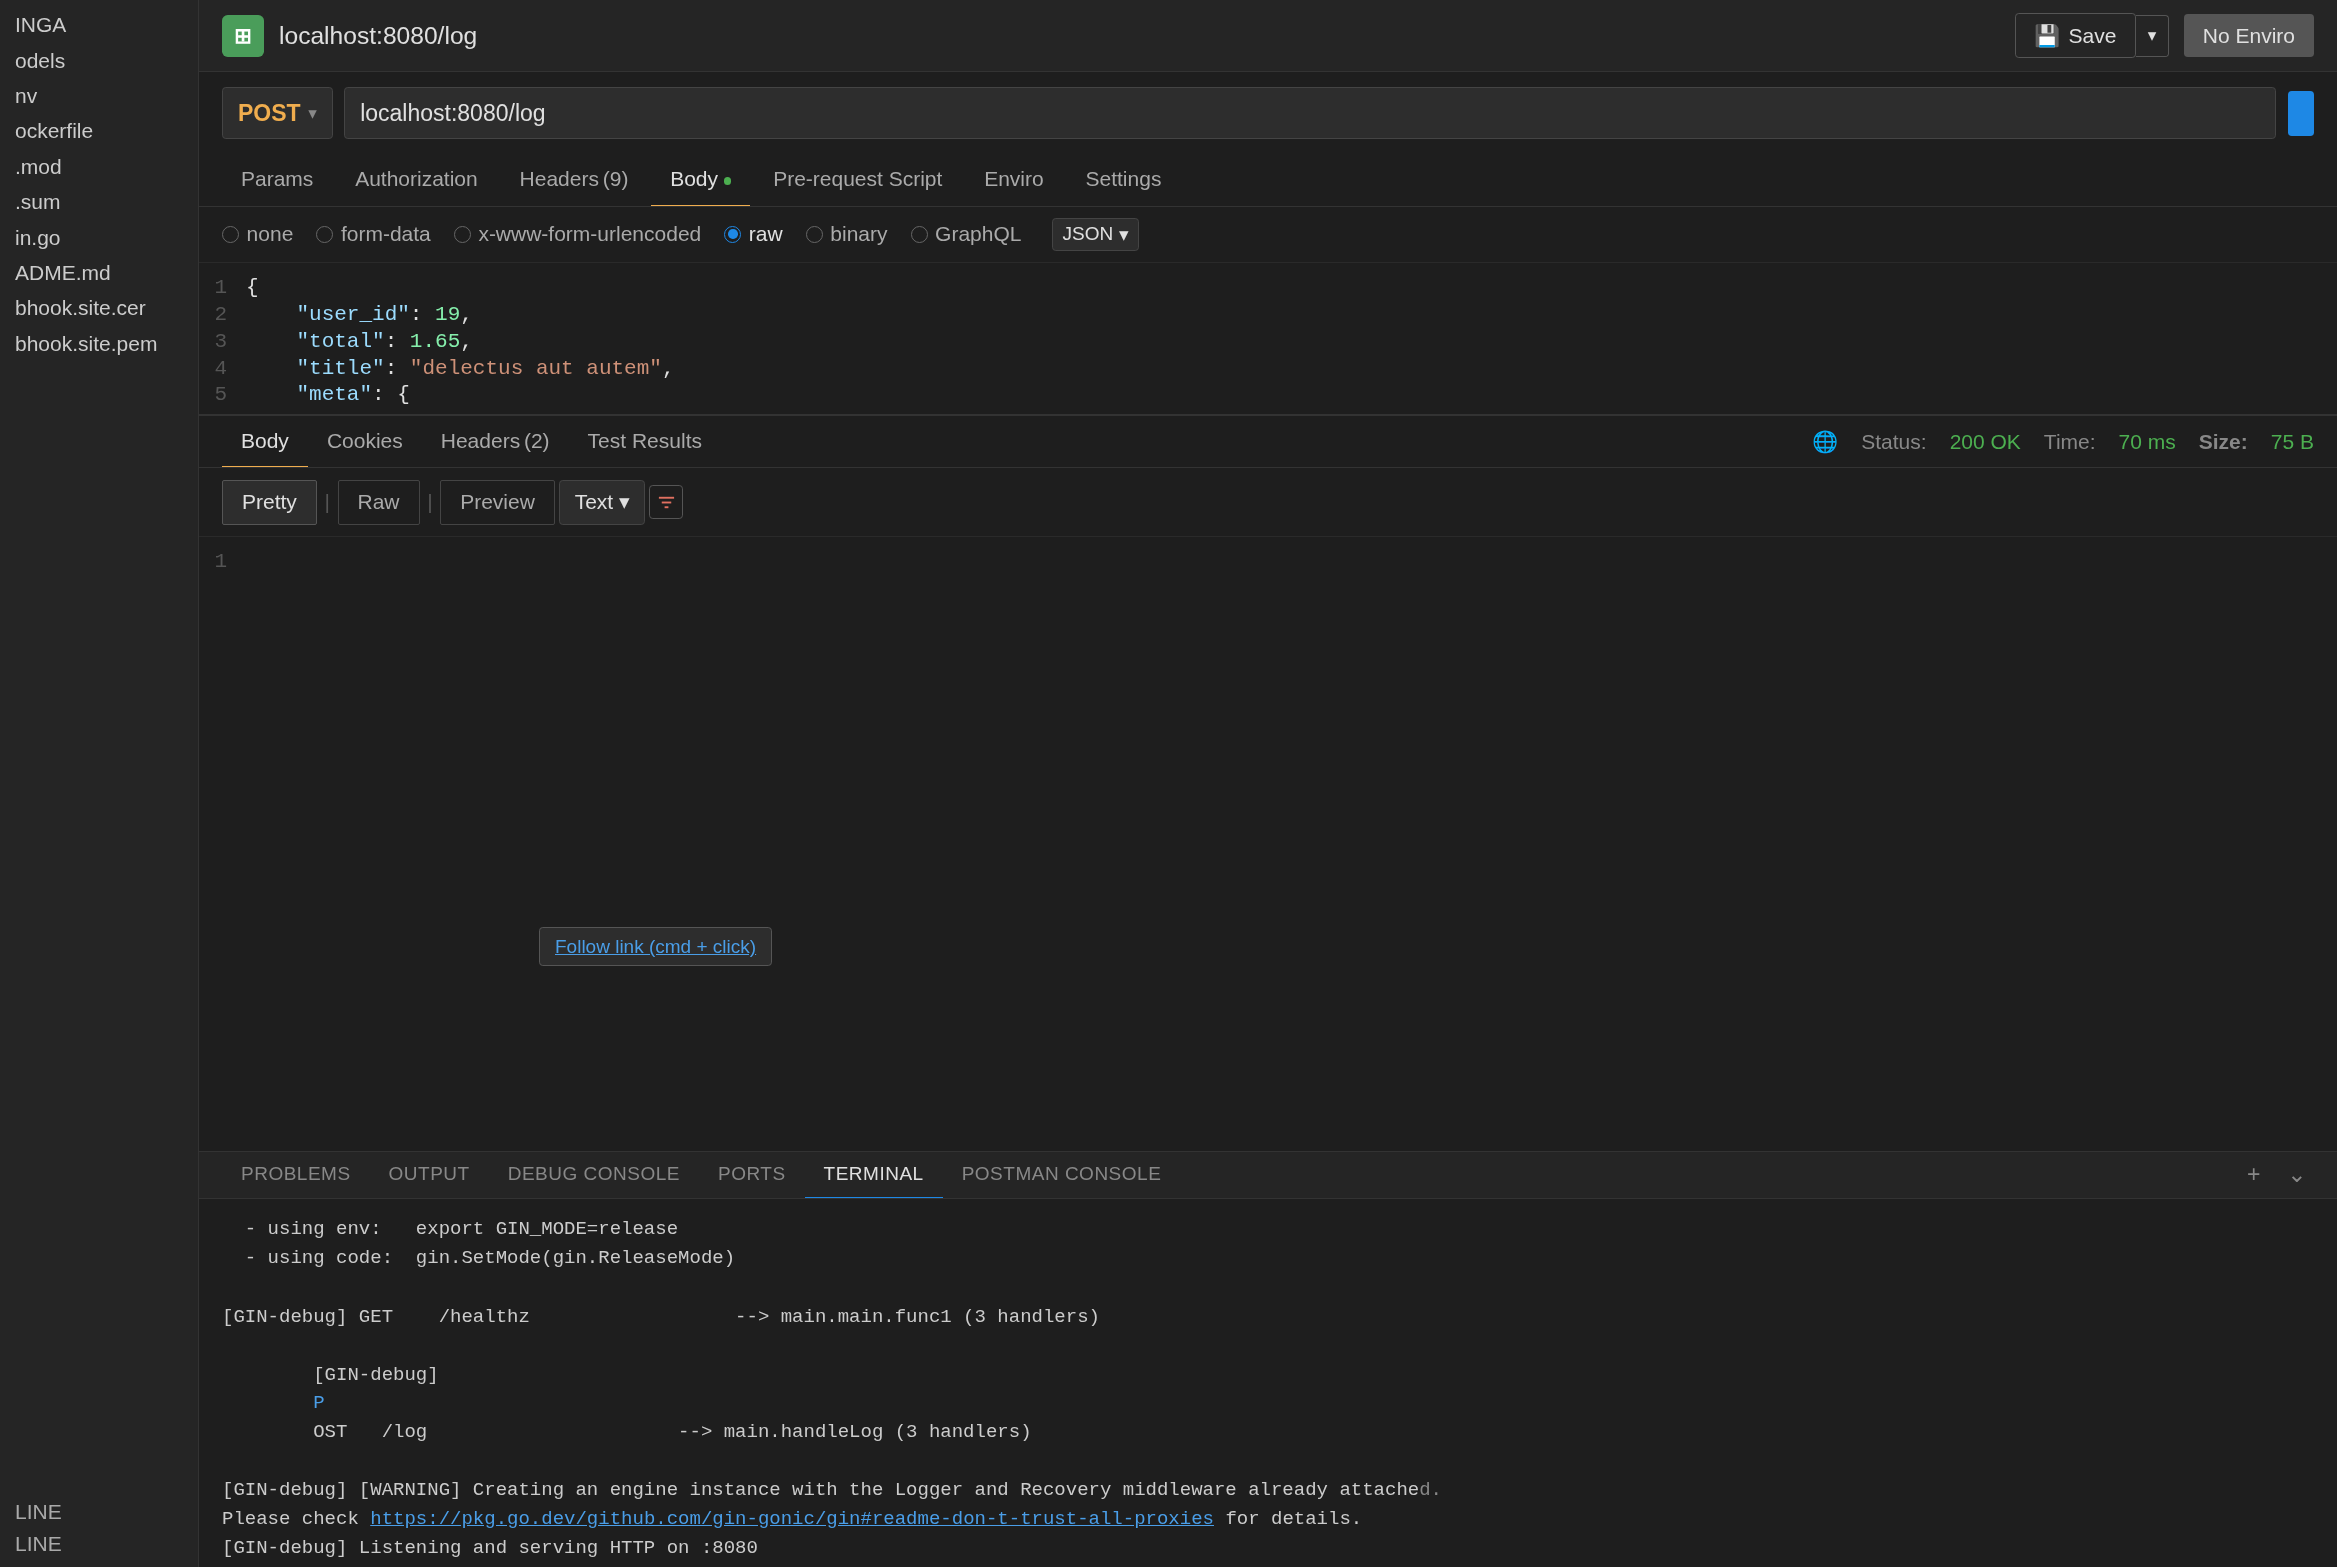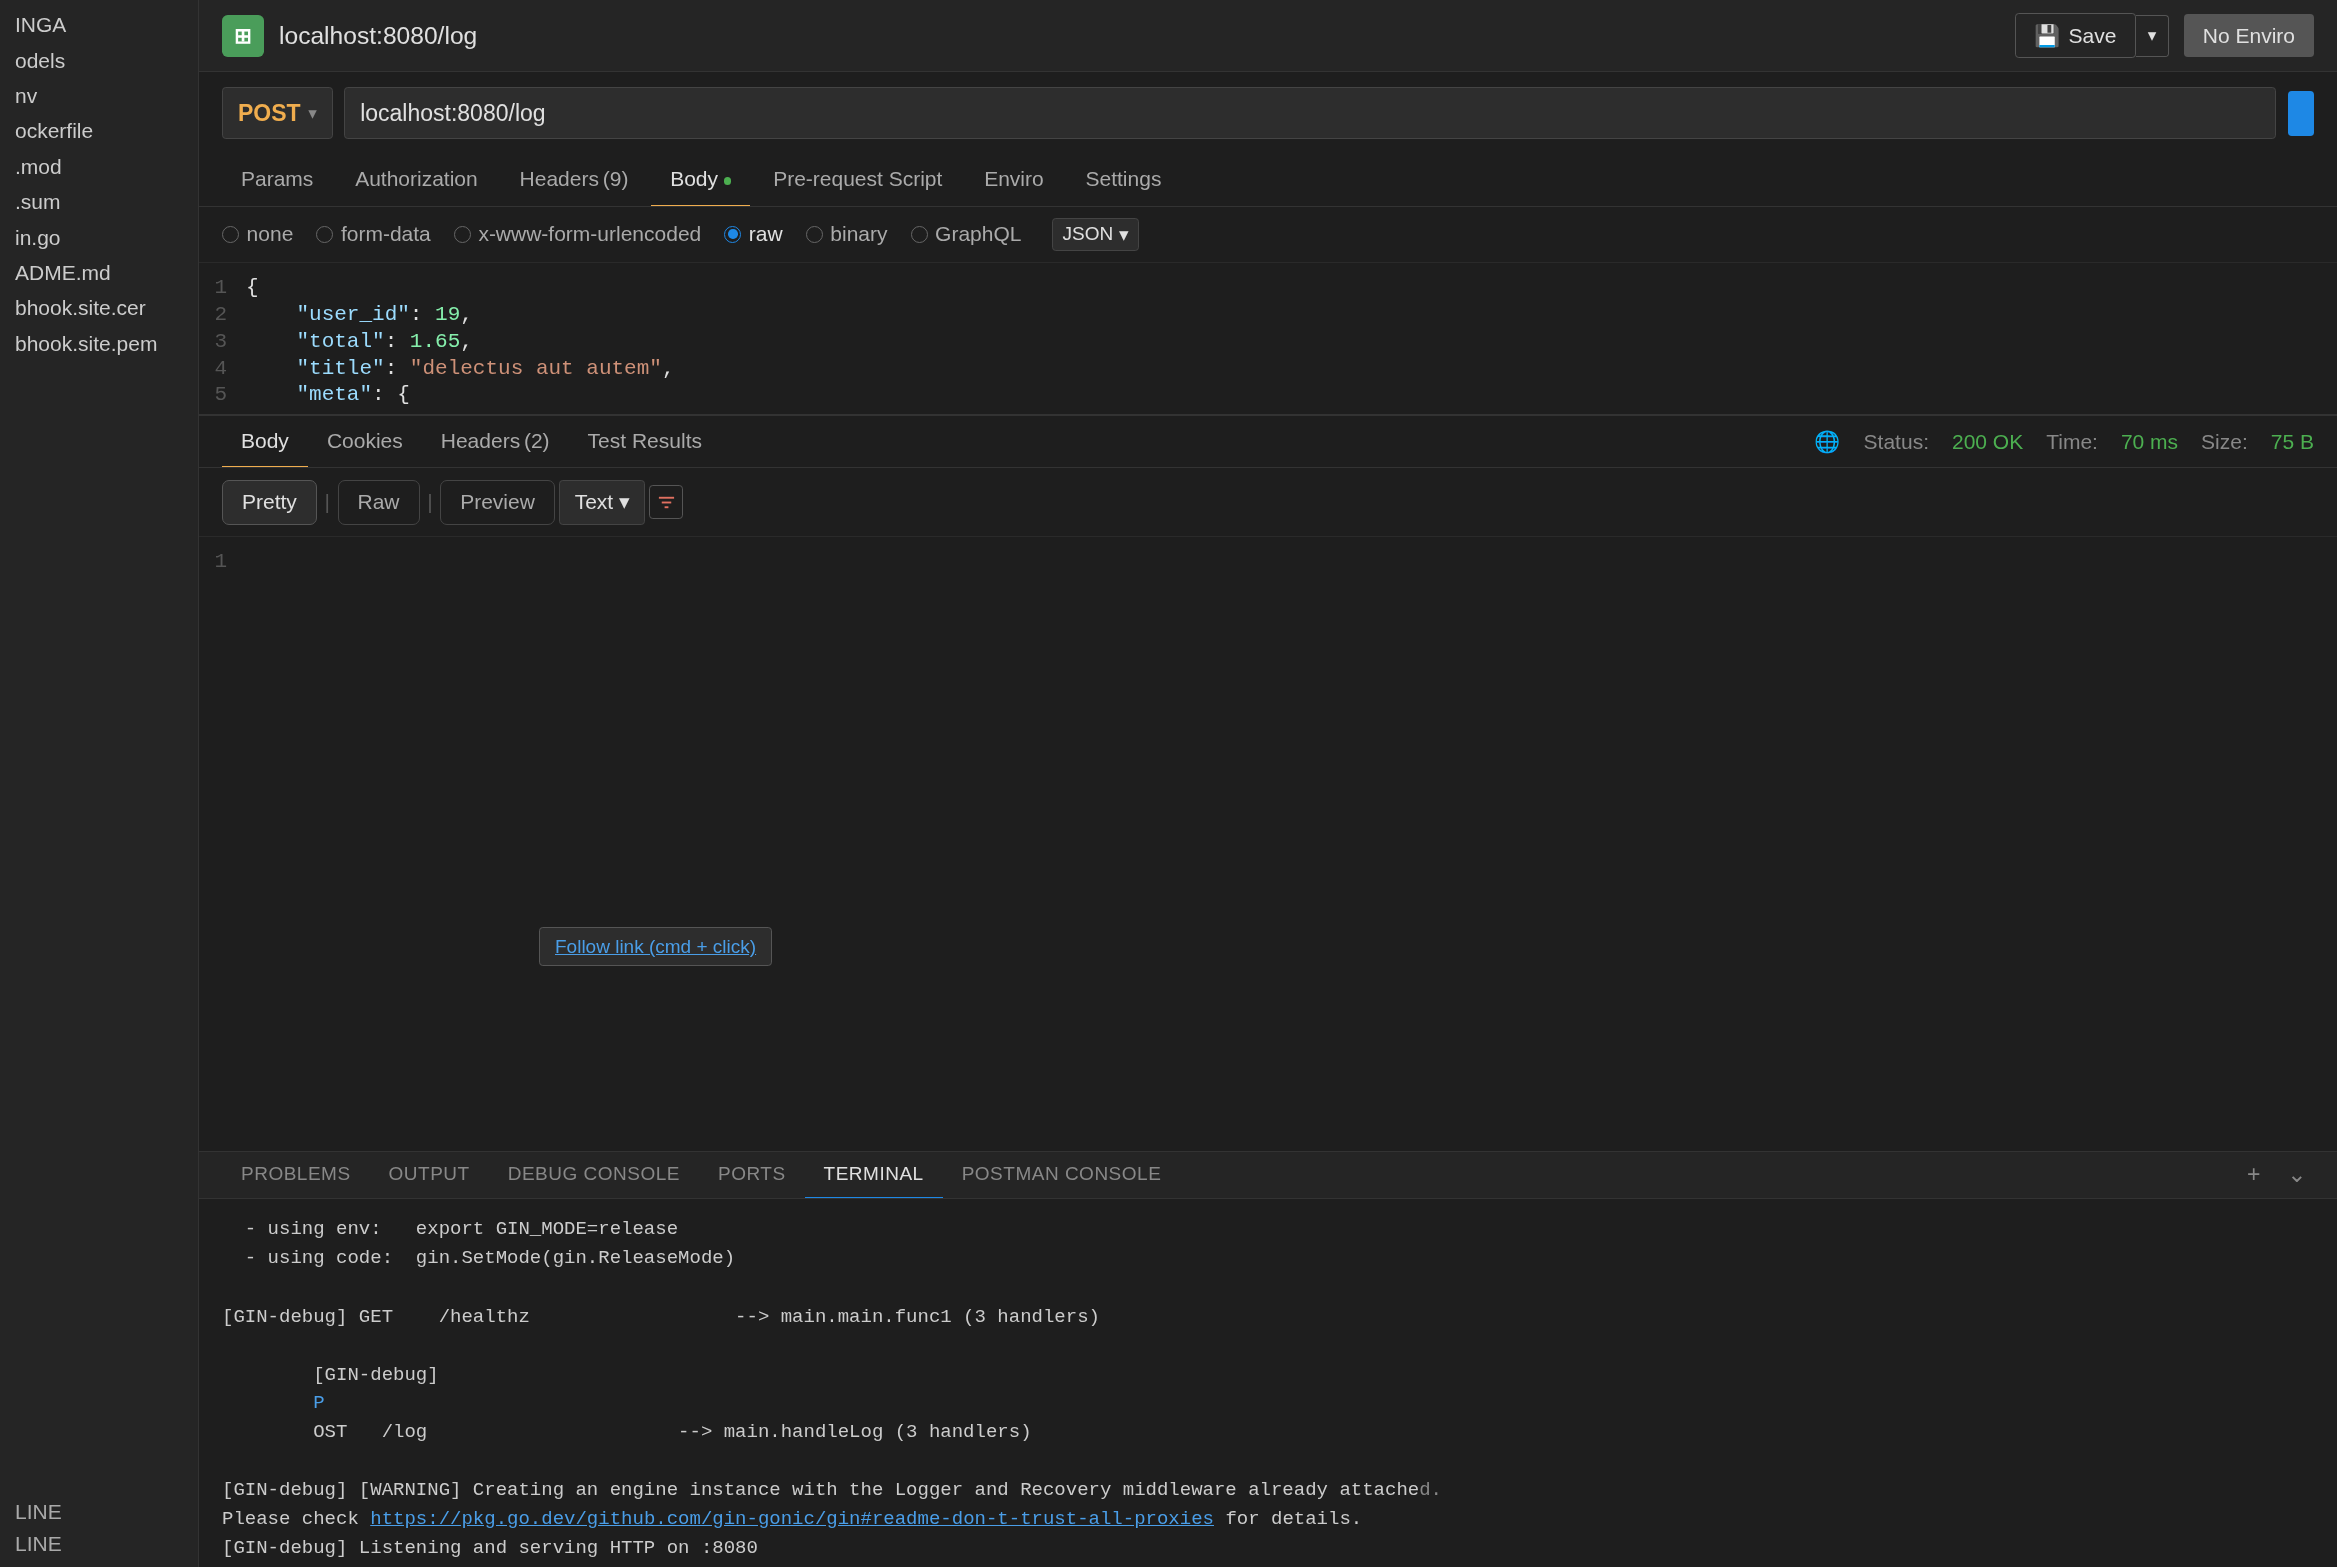--- a/index.html
+++ b/index.html
@@ -304,21 +304,21 @@
       align-items: center;
       padding: 11.4px 23px;
       gap: 3.8px;
       background: #1e1e1e;
       border-bottom: 0.9px solid #2a2a2a;
     }
     .resp-btn {
       padding: 9.5px 19px;
       font-size: 21px;
       border: 0.9px solid #444;
-      border-radius: 7px;
+      border-radius: 2px;
       background: transparent;
       color: #aaaaaa;
       cursor: pointer;
     }
     .resp-btn.active {
       background: #2d2d2d;
       color: #e0e0e0;
       border-color: #555;
     }
     .resp-btn-separator {
@@ -571,21 +571,21 @@
       <div class="tab">
         <span>Headers</span><span class="tab-badge">(2)</span>
       </div>
       <div class="tab">Test Results</div>
       <div class="response-status">
         <span style="color:#888;">🌐</span>
         <span style="color:#888;">Status:</span>
         <span class="status-ok">200 OK</span>
         <span style="color:#888;">Time:</span>
         <span style="color:#4caf50;">70 ms</span>
-        <span style="color:#888;">Size:</span>
+        <span style="color:#888;font-weight:bold;">Size:</span>
         <span style="color:#4caf50;">75 B</span>
       </div>
     </div>
 
     <div class="response-options-row">
       <button class="resp-btn active">Pretty</button>
       <span class="resp-btn-separator">|</span>
       <button class="resp-btn">Raw</button>
       <span class="resp-btn-separator">|</span>
       <button class="resp-btn">Preview</button>

